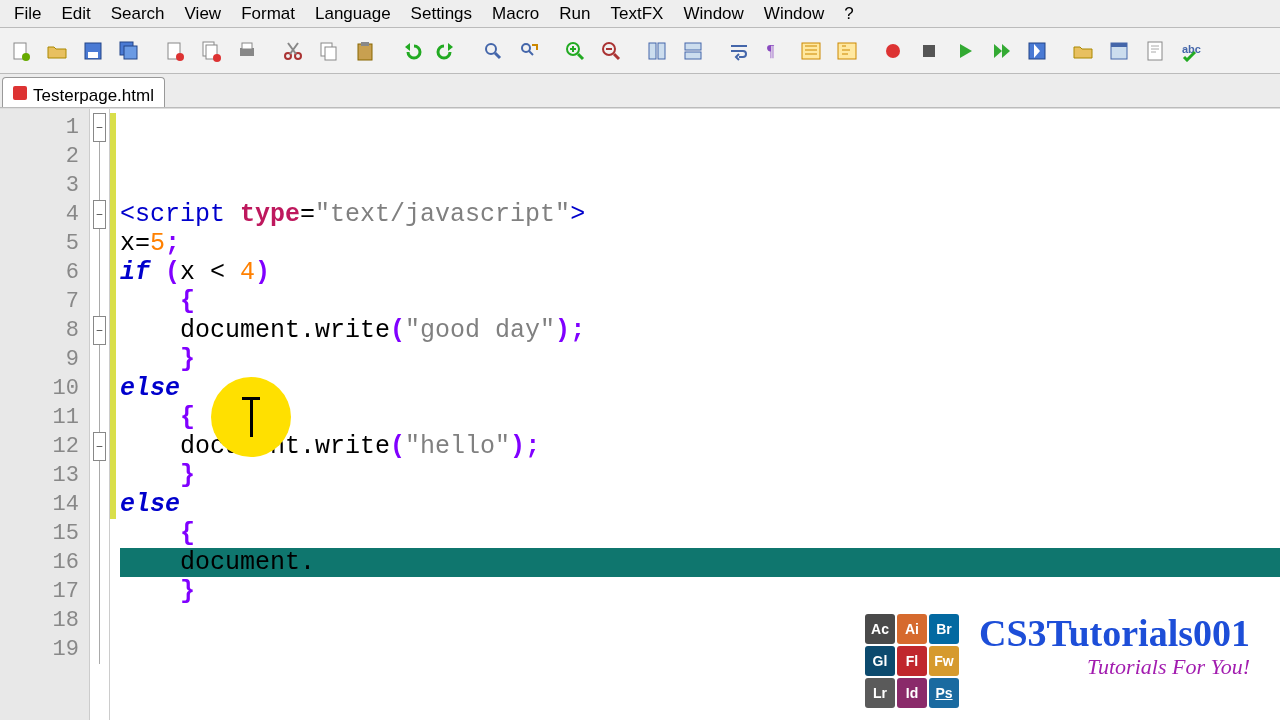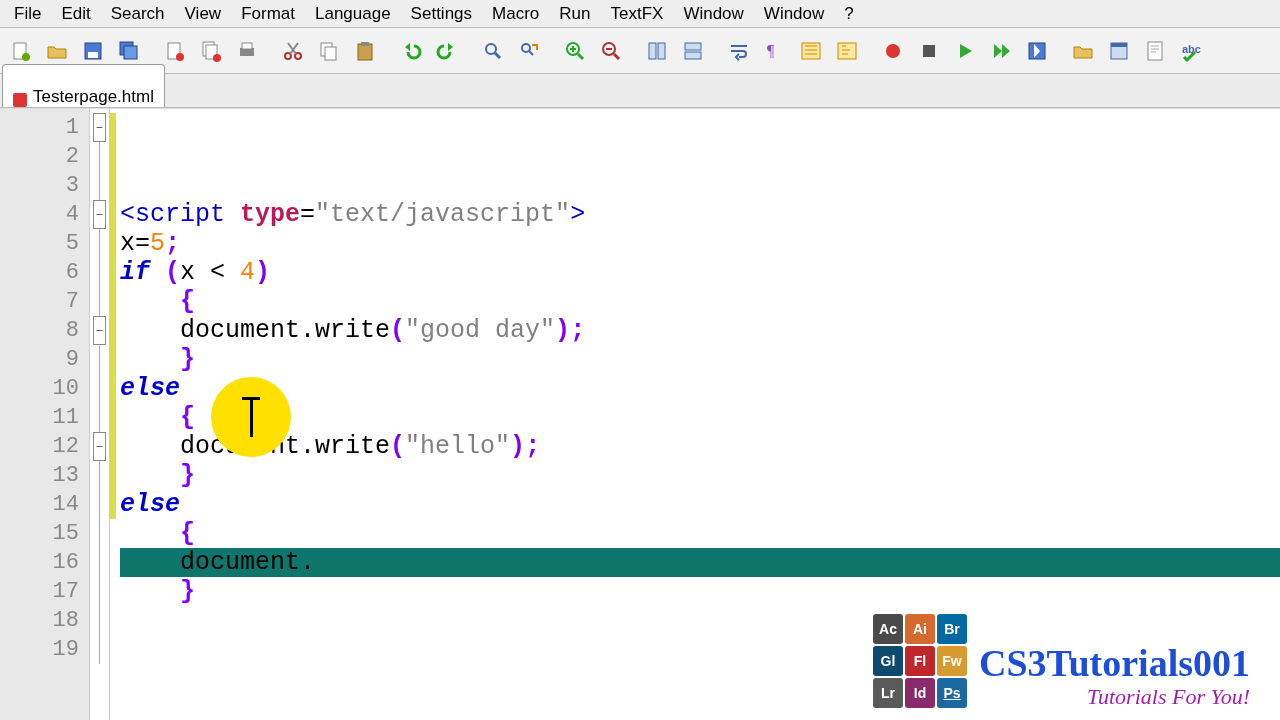--- a/index.html
+++ b/index.html
@@ -4,21 +4,21 @@
 <style>
   * { margin:0; padding:0; box-sizing:border-box; }
   html,body{width:1280px;height:720px;font-family:"Segoe UI",Tahoma,sans-serif;background:#f4f4f4;overflow:hidden;}
   .menubar{display:flex;align-items:center;height:28px;background:#eee;border-bottom:1px solid #bbb;padding:0 4px;font-size:17px;}
   .menubar span{padding:2px 10px;cursor:default;}
   .toolbar{display:flex;align-items:center;height:46px;background:#f2f2f2;border-bottom:1px solid #bbb;padding:0 4px;gap:2px;}
   .tbtn{width:34px;height:34px;border:1px solid transparent;border-radius:3px;display:flex;align-items:center;justify-content:center;}
   .tbtn svg{width:22px;height:22px;}
   .tsep{width:8px;}
   .tabs{display:flex;align-items:flex-end;height:34px;background:#ececec;border-bottom:1px solid #bbb;padding-left:2px;}
-  .tab{display:flex;align-items:flex-end;gap:6px;height:43px;padding:0 10px;background:#fff;border:1px solid #999;border-bottom:none;border-top-left-radius:4px;border-top-right-radius:4px;font-size:17px;}
+  .tab{display:flex;align-items:flex-start;gap:6px;height:30px;padding:8px 10px;background:#fff;border:1px solid #999;border-bottom:none;border-top-left-radius:4px;border-top-right-radius:4px;font-size:17px;}
   .tab .dot{width:14px;height:14px;border-radius:2px;background:#d33;}
 
   .editor{display:flex;height:calc(720px - 28px - 46px - 34px);background:#fff;border-top:1px solid #ddd;}
   .gutter{width:90px;background:#e8e8e8;border-right:1px solid #ccc;font-family:"Courier New",monospace;font-size:22px;color:#888;text-align:right;padding-top:4px;}
   .gutter div{height:29px;line-height:29px;padding-right:10px;}
   .foldcol{width:20px;background:#fff;border-right:1px solid #ccc;padding-top:4px;}
   .foldcol div{height:29px;display:flex;align-items:center;justify-content:center;}
   .fbox{width:13px;height:13px;border:1px solid #888;background:#fff;font-size:11px;line-height:10px;text-align:center;color:#555;font-family:monospace;}
   .fline{width:1px;height:29px;background:#aaa;}
   .changebar{width:6px;background:#fff;padding-top:4px;}
@@ -32,21 +32,21 @@
   .attr{color:#be185d;font-weight:bold;}
   .str{color:#808080;}
   .num{color:#ff8000;}
   .op{color:#000;}
   .punct{color:#8000ff;font-weight:bold;}
 
   .highlight-circle{position:absolute;width:80px;height:80px;border-radius:50%;background:#ffe000;left:95px;top:calc(4px + 29px*10 + 14px - 40px);display:flex;align-items:center;justify-content:center;z-index:5;}
   .highlight-circle::after{content:"";width:3px;height:40px;background:#000;}
   .highlight-circle .hbar{position:absolute;width:18px;height:3px;background:#000;top:20px;}
 
-  .watermark{position:absolute;right:30px;bottom:12px;display:flex;align-items:flex-end;gap:12px;z-index:20;}
+  .watermark{position:absolute;right:30px;bottom:12px;display:flex;align-items:flex-start;gap:20px;z-index:20;}
   .wm-icons{display:grid;grid-template-columns:repeat(3,30px);grid-template-rows:repeat(3,30px);gap:2px;}
   .wm-icons div{width:30px;height:30px;border-radius:3px;display:flex;align-items:center;justify-content:center;color:#fff;font:bold 14px Arial;}
   .wm-text{display:flex;flex-direction:column;align-items:flex-end;}
   .wm-title{font:bold 38px/1 Georgia,serif;color:#1d4ed8;}
   .wm-sub{font:italic 22px/1 Georgia,serif;color:#a21caf;margin-top:4px;}
 </style>
 </head>
 <body>
 
 <div class="menubar" id="menubar">

